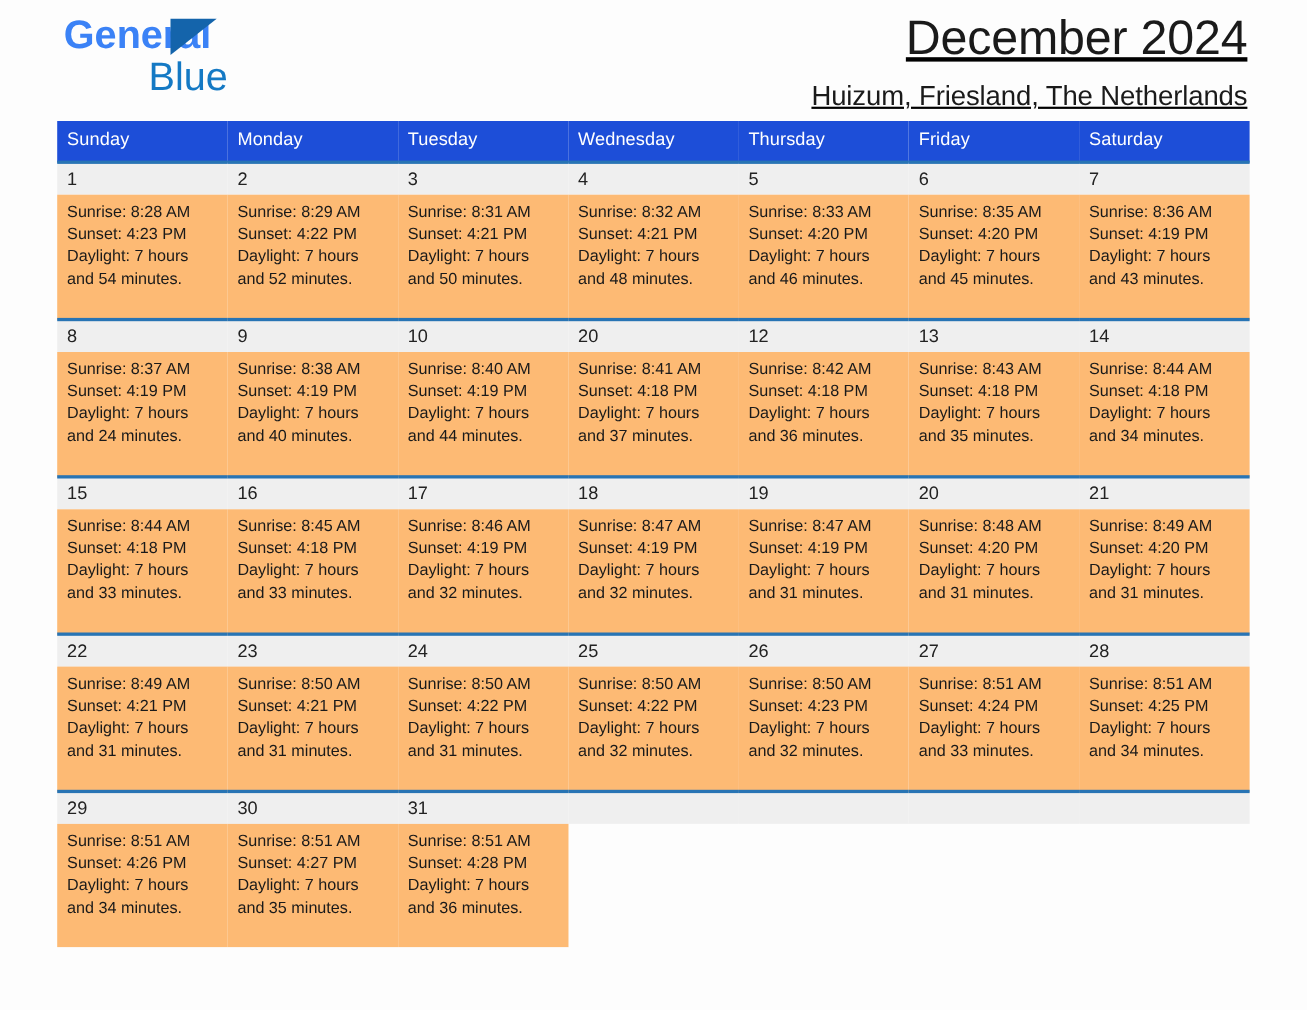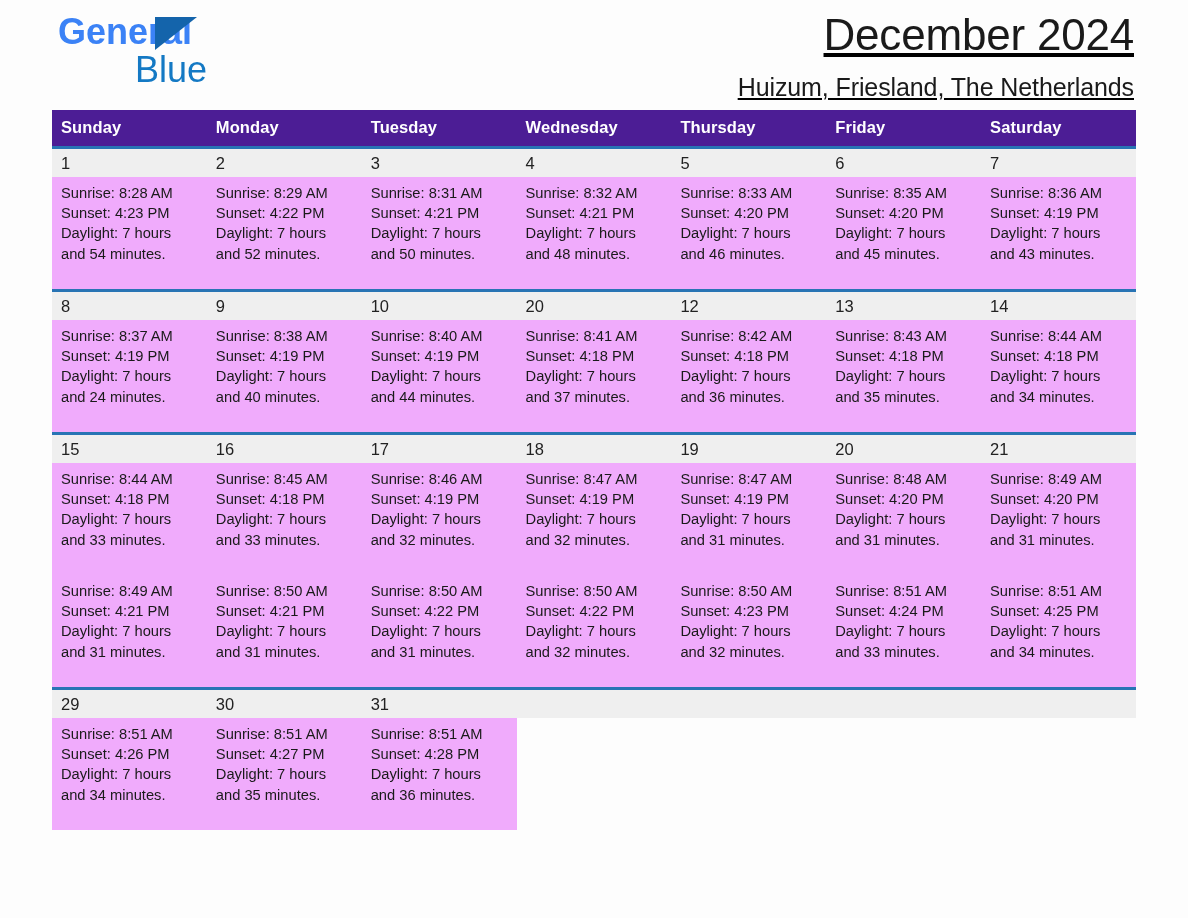--- a/index.html
+++ b/index.html
@@ -91,24 +91,24 @@
   }
 
   
   .calendar {
     width: 1084px;
     border-collapse: collapse;
     table-layout: fixed;
   }
 
   .dow-row th {
-    background: #4c1d95;
+    background: #1d4ed8;
     color: #ffffff;
     font-size: 16.5px;
-    font-weight: 700;
+    font-weight: 400;
     text-align: left;
     padding: 8px 0 9px 9px;
     height: 17px;
     letter-spacing: 0.1px;
   }
 
   .week-row .daynum-cell {
     background: #efefef;
     border-top: 3px solid #2874b4;
     padding: 5px 0 4px 9px;
@@ -116,21 +116,21 @@
     line-height: 19px;
     color: #222;
     vertical-align: top;
     height: 19px;
   }
   .week-row .daynum-cell.empty {
     background: #efefef;
   }
 
   .week-row .info-cell {
-    background: #f0abfc;
+    background: #fdba74;
     padding: 6px 10px 14px 9px;
     vertical-align: top;
     font-size: 14.7px;
     line-height: 20.2px;
     color: #1a1a1a;
     height: 92px;
   }
   .week-row .info-cell.empty {
     background: #fdfdfd;
   }
@@ -326,20 +326,29 @@
         </td>
         <td class="info-cell">
           <div class="info-line">Sunrise: 8:49 AM</div>
           <div class="info-line">Sunset: 4:20 PM</div>
           <div class="info-line">Daylight: 7 hours</div>
           <div class="info-line">and 31 minutes.</div>
         </td>
       </tr>
 
       <tr class="week-row">
+        <td class="daynum-cell">22</td>
+        <td class="daynum-cell">23</td>
+        <td class="daynum-cell">24</td>
+        <td class="daynum-cell">25</td>
+        <td class="daynum-cell">26</td>
+        <td class="daynum-cell">27</td>
+        <td class="daynum-cell">28</td>
+      </tr>
+      <tr class="week-row">
         <td class="info-cell">
           <div class="info-line">Sunrise: 8:49 AM</div>
           <div class="info-line">Sunset: 4:21 PM</div>
           <div class="info-line">Daylight: 7 hours</div>
           <div class="info-line">and 31 minutes.</div>
         </td>
         <td class="info-cell">
           <div class="info-line">Sunrise: 8:50 AM</div>
           <div class="info-line">Sunset: 4:21 PM</div>
           <div class="info-line">Daylight: 7 hours</div>

